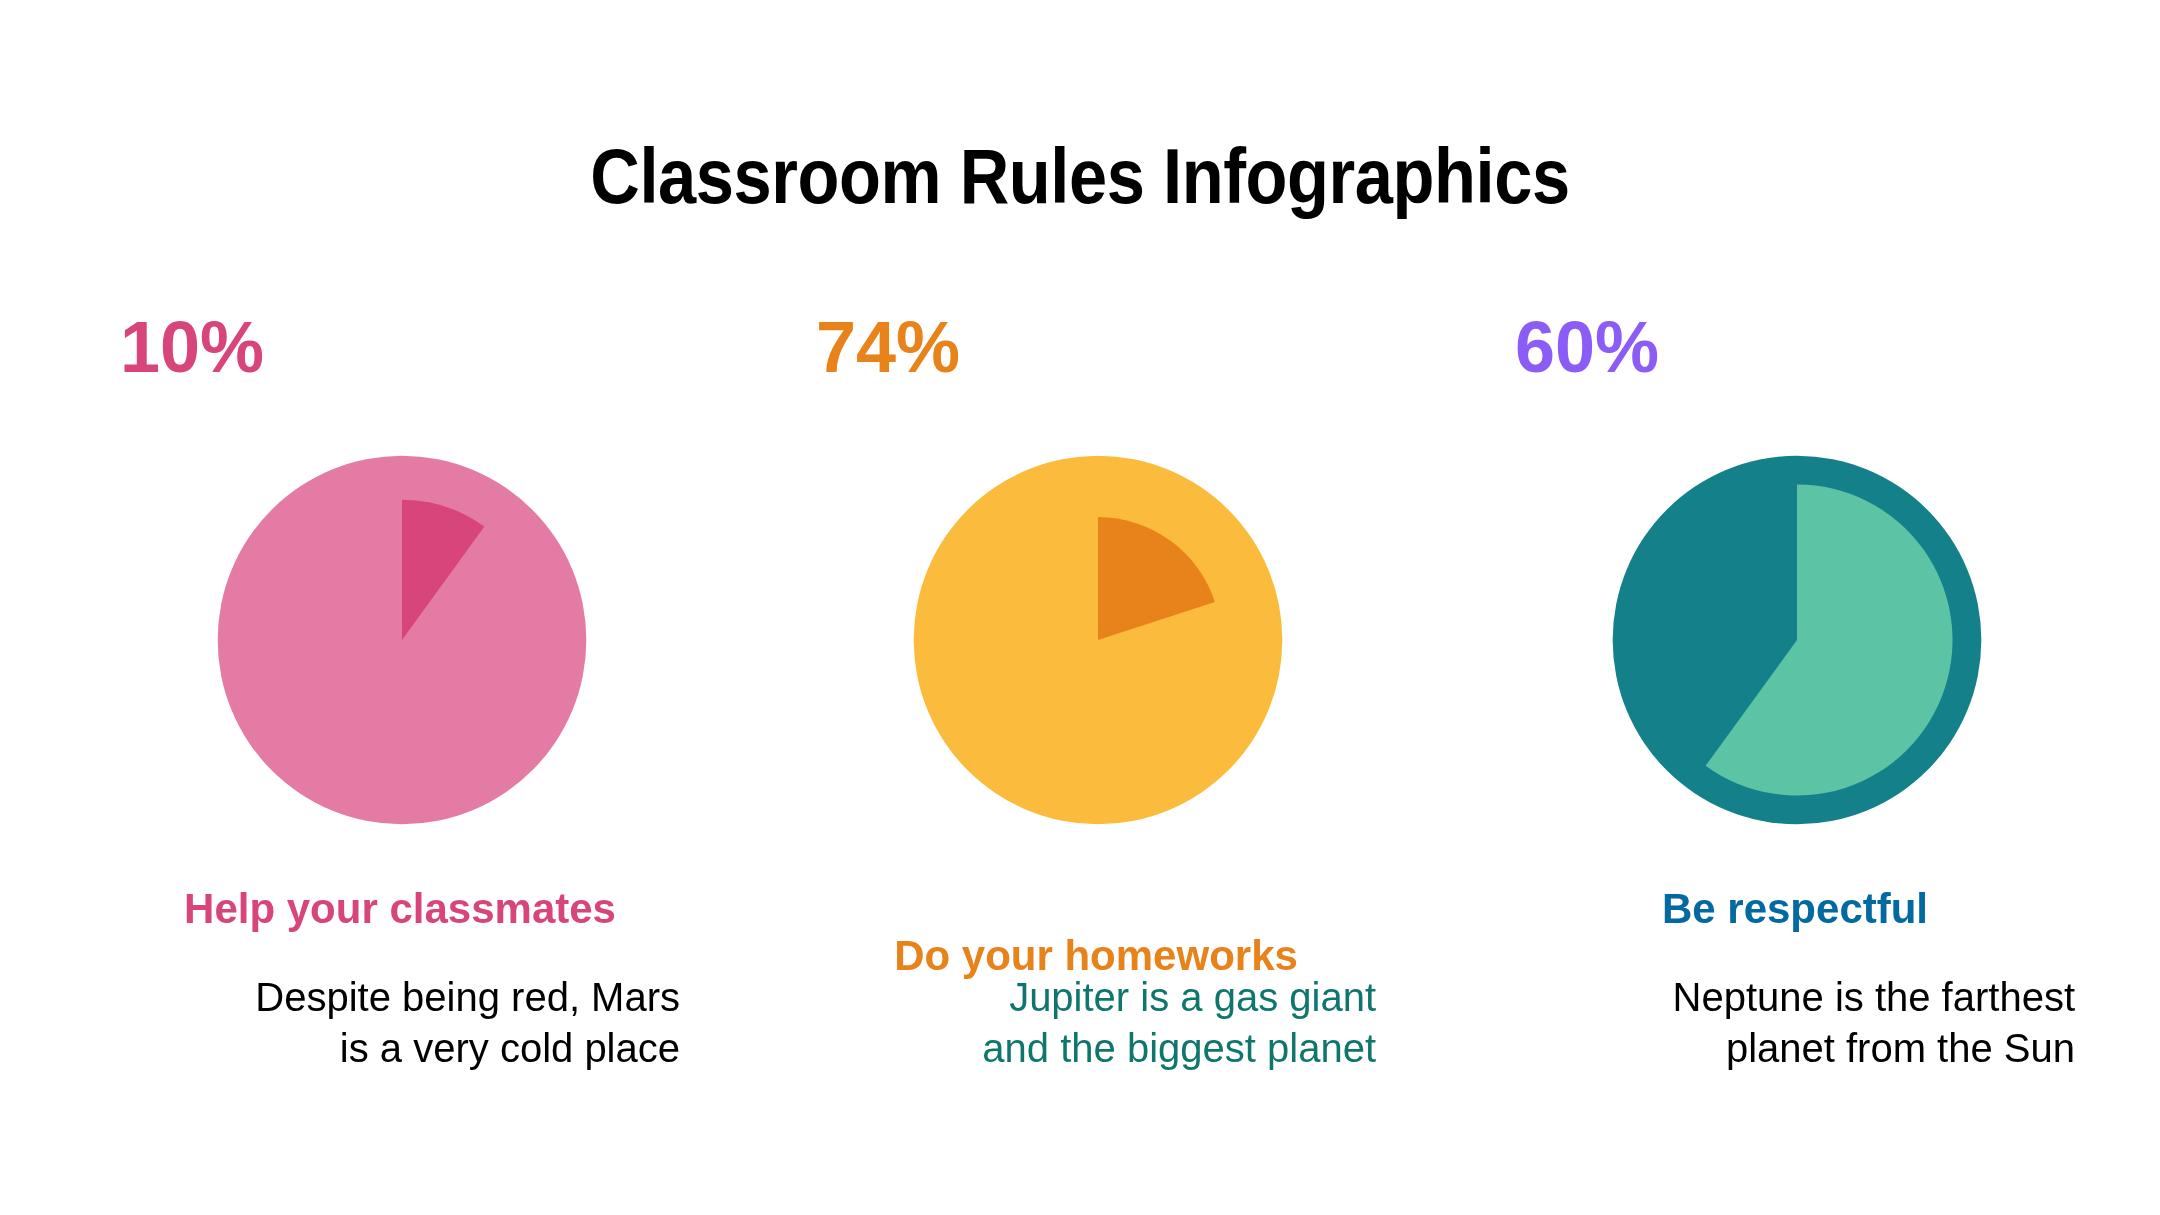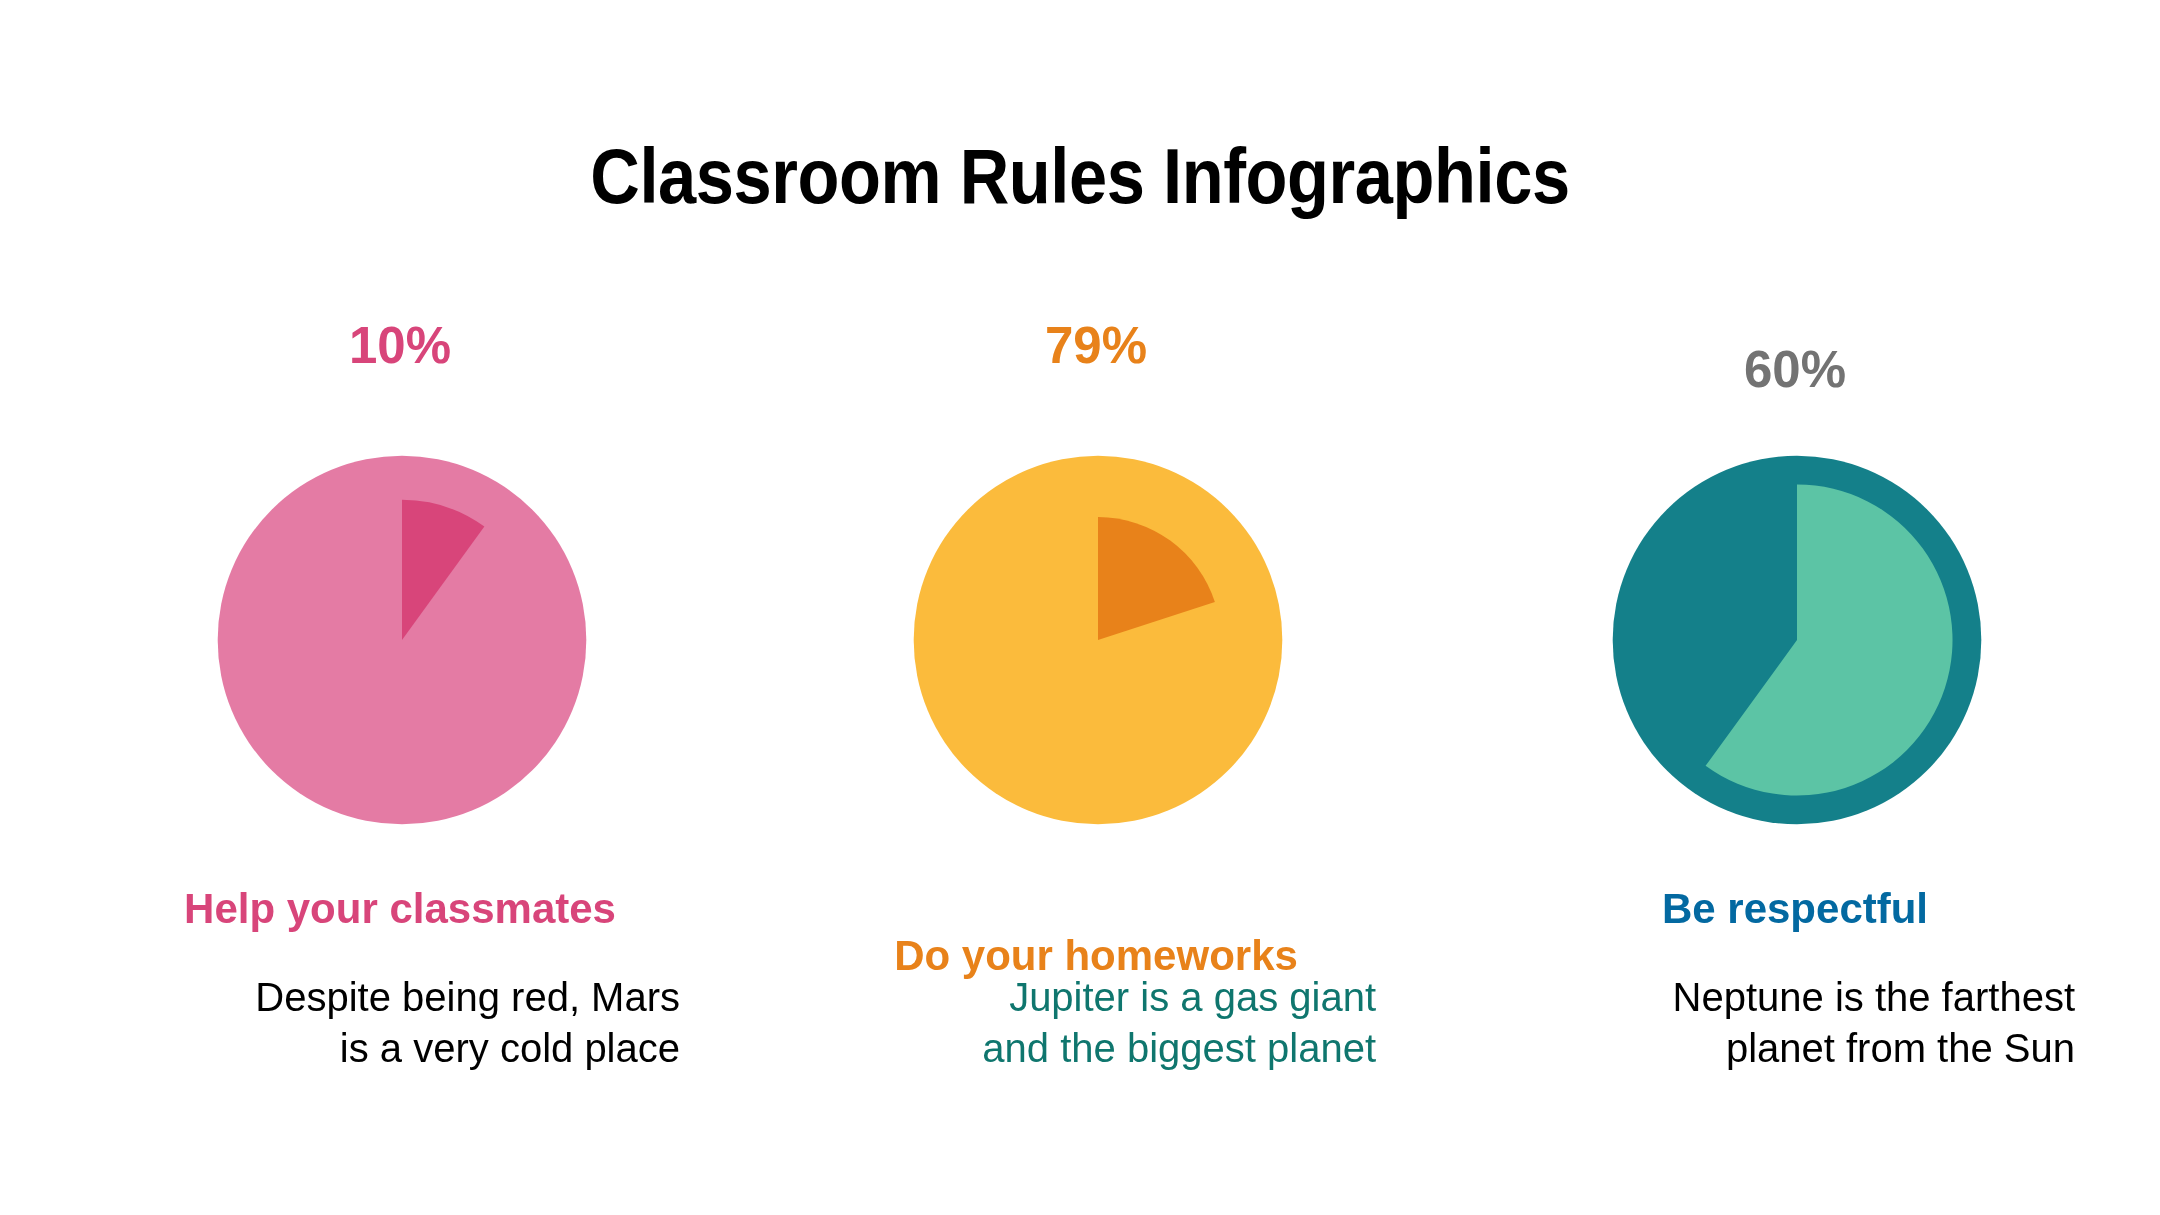--- a/index.html
+++ b/index.html
@@ -44,27 +44,26 @@
     width: 560px;
     height: 1215px;
   }
   #column-0 { left: 120px; }
   #column-1 { left: 816px; }
   #column-2 { left: 1515px; }
 
   
   .pct {
     position: absolute;
-    top: 320px;
+    top: 311px;
     left: 0;
     width: 560px;
-    text-align: center;
     font-family: "Liberation Sans", sans-serif;
     font-weight: bold;
-    font-size: 51px;
+    font-size: 72px;
     line-height: 1.0;
     white-space: nowrap;
   }
 
   
   .pie-wrap {
     position: absolute;
     top: 448px;
     left: 90px;
     width: 384px;
@@ -119,34 +118,34 @@
         <circle class="pie-base" cx="0" cy="0" r="192" fill="#E47BA4"></circle>
         <path class="pie-slice" d="M 0 0 L 0.000 -146.000 A 146 146 0 0 1 85.817 -118.116 Z" fill="#D8457A"></path>
       </svg>
     </div>
     <div class="rule-heading" style="color: rgb(216, 69, 122);">Help your classmates</div>
     <div class="rule-desc" style="color: rgb(0, 0, 0);">Despite being red, Mars
 is a very cold place</div>
   </div>
 
   <div class="column" id="column-1">
-    <div class="pct" style="color: rgb(232, 130, 26);">79%</div>
+    <div class="pct" style="color: rgb(232, 130, 26);">74%</div>
     <div class="pie-wrap">
       <svg class="pie-svg" viewBox="-200 -200 400 400">
         <circle class="pie-base" cx="0" cy="0" r="192" fill="#FBBB3C"></circle>
         <path class="pie-slice" d="M 0 0 L 0.000 -128.000 A 128 128 0 0 1 121.735 -39.554 Z" fill="#E8821A"></path>
       </svg>
     </div>
     <div class="rule-heading" style="color: rgb(232, 130, 26); margin-top: 47px;">Do your homeworks</div>
     <div class="rule-desc" style="color: #0f766e;">Jupiter is a gas giant
 and the biggest planet</div>
   </div>
 
   <div class="column" id="column-2">
-    <div class="pct" style="color: #737373; margin-top: 24px;">60%</div>
+    <div class="pct" style="color: #8b5cf6;">60%</div>
     <div class="pie-wrap">
       <svg class="pie-svg" viewBox="-200 -200 400 400">
         <circle class="pie-base" cx="0" cy="0" r="192" fill="#14808A"></circle>
         <path class="pie-slice" d="M 0 0 L 0.000 -162.000 A 162 162 0 1 1 -95.221 131.061 Z" fill="#5CC4A5"></path>
       </svg>
     </div>
     <div class="rule-heading" style="color: #0369a1;">Be respectful</div>
     <div class="rule-desc" style="color: rgb(0, 0, 0);">Neptune is the farthest
 planet from the Sun</div>
   </div>

